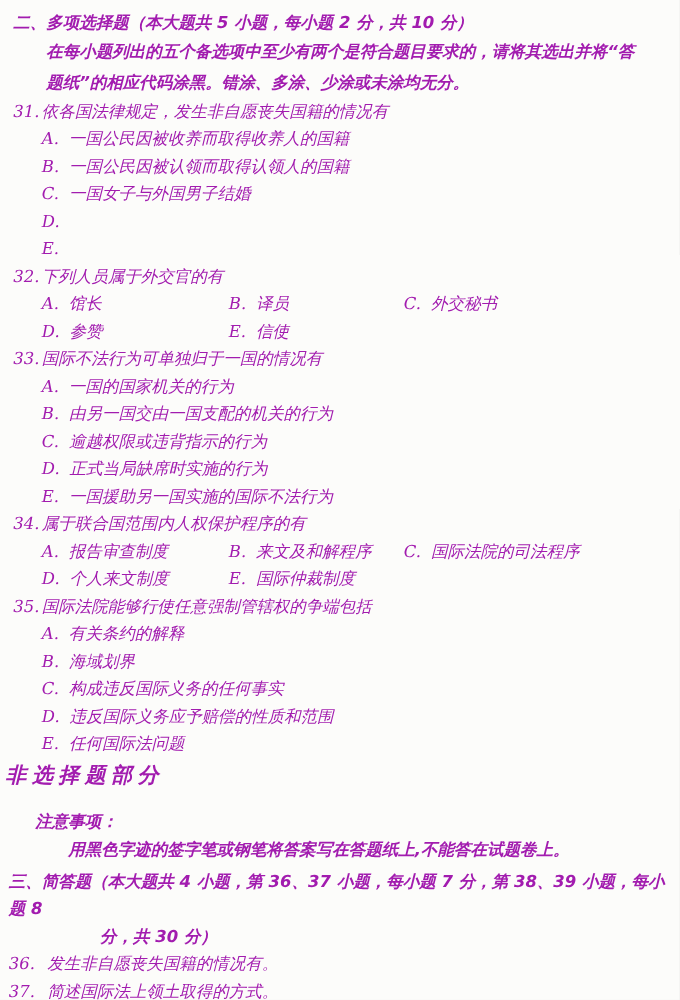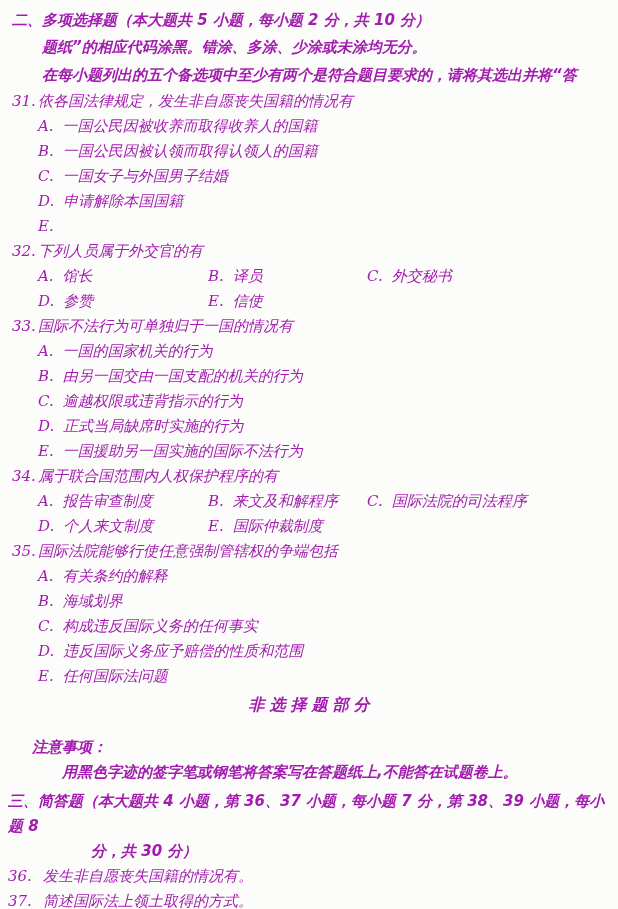--- a/index.html
+++ b/index.html
@@ -29,62 +29,61 @@
   .opt-line { display: flex; padding-left: 38px; }
   .opt-label { flex: none; margin-right: 9px; }
   .opt-grid {
     display: grid;
     grid-template-columns: 170px 159px 1fr;
     padding-left: 38px;
   }
   .opt-cell { display: flex; }
   .big-heading {
     margin-top: 2px;
-    text-align: center;
-    font-size: 16px;
+    text-align: left;
+    font-size: 19px;
     line-height: 28px;
     letter-spacing: 5px;
     text-indent: 5px;
   }
   .notes-title { margin-top: 16px; padding-left: 32px; }
   .notes-body { padding-left: 62px; }
   .s3-title1 { margin-top: 4px; padding-left: 8px; }
   .s3-title2 { padding-left: 91px; }
   .s3-q { display: flex; padding-left: 8px; }
   .s3-num { width: 35px; flex: none; }
 </style>
 </head>
 <body>
 
 <div class="doc">
 
   <div class="sec-title bold">二、多项选择题（本大题共 5 小题，每小题 2 分，共 10 分）</div>
+  <div class="instr bold">在每小题列出的五个备选项中至少有两个是符合题目要求的，请将其选出并将“答</div>
   <div class="instr bold">题纸”的相应代码涂黑。错涂、多涂、少涂或未涂均无分。</div>
-  <div class="instr bold">在每小题列出的五个备选项中至少有两个是符合题目要求的，请将其选出并将“答</div>
 
   <div>
     <div class="q-stem">
       <span class="q-num">31.</span>
       <span>依各国法律规定，发生非自愿丧失国籍的情况有</span>
     </div>
     <div class="opt-line">
       <span class="opt-label">A.</span>
       <span>一国公民因被收养而取得收养人的国籍</span>
     </div>
     <div class="opt-line">
       <span class="opt-label">B.</span>
       <span>一国公民因被认领而取得认领人的国籍</span>
     </div>
     <div class="opt-line">
       <span class="opt-label">C.</span>
       <span>一国女子与外国男子结婚</span>
     </div>
     <div class="opt-line">
       <span class="opt-label">D.</span>
-      <span>申请解除本国国籍</span>
     </div>
     <div class="opt-line">
       <span class="opt-label">E.</span>
     </div>
   </div>
 
   <div>
     <div class="q-stem">
       <span class="q-num">32.</span>
       <span>下列人员属于外交官的有</span>

